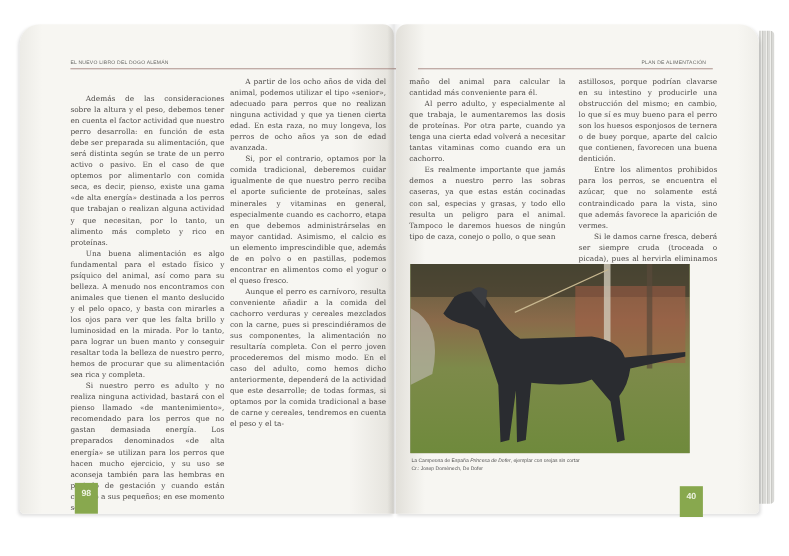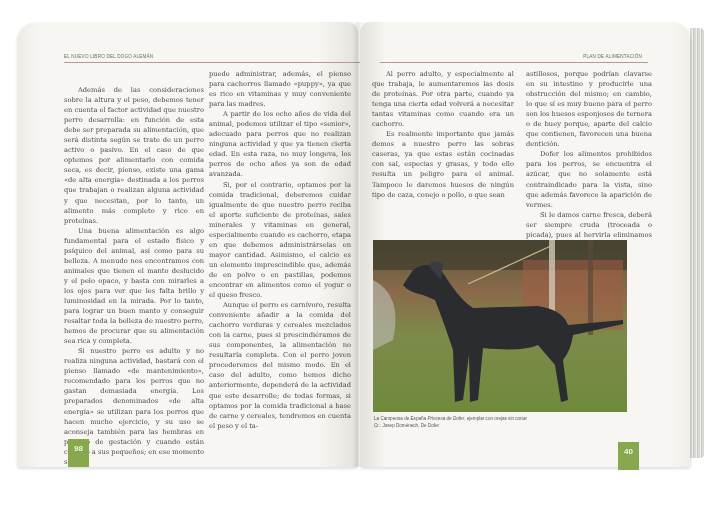--- a/index.html
+++ b/index.html
@@ -51,40 +51,40 @@
 
   <div class="page left">
     <div class="running-head">El nuevo libro del dogo alemán</div>
     <div class="rule"></div>
     <div class="col col1">
       <p>Además de las consideraciones sobre la altura y el peso, debemos tener en cuenta el factor actividad que nuestro perro desarrolla: en función de esta debe ser preparada su alimentación, que será distinta según se trate de un perro activo o pasivo. En el caso de que optemos por alimentarlo con comida seca, es decir, pienso, existe una gama «de alta energía» destinada a los perros que trabajan o realizan alguna actividad y que necesitan, por lo tanto, un alimento más completo y rico en proteínas.</p>
       <p>Una buena alimentación es algo fundamental para el estado físico y psíquico del animal, así como para su belleza. A menudo nos encontramos con animales que tienen el manto deslucido y el pelo opaco, y basta con mirarles a los ojos para ver que les falta brillo y luminosidad en la mirada. Por lo tanto, para lograr un buen manto y conseguir resaltar toda la belleza de nuestro perro, hemos de procurar que su alimentación sea rica y completa.</p>
       <p>Si nuestro perro es adulto y no realiza ninguna actividad, bastará con el pienso llamado «de mantenimiento», recomendado para los perros que no gastan demasiada energía. Los preparados denominados «de alta energía» se utilizan para los perros que hacen mucho ejercicio, y su uso se aconseja también para las hembras en periodo de gestación y cuando están criando a sus pequeños; en ese momento se les</p>
     </div>
     <div class="col col2">
-      <p class="noindent">puede administrar, además, el pienso para cachorros llamado «puppy», ya que es rico en vitaminas y muy conveniente para las madres.</p>
       <p>A partir de los ocho años de vida del animal, podemos utilizar el tipo «senior», adecuado para perros que no realizan ninguna actividad y que ya tienen cierta edad. En esta raza, no muy longeva, los perros de ocho años ya son de edad avanzada.</p>
       <p>Si, por el contrario, optamos por la comida tradicional, deberemos cuidar igualmente de que nuestro perro reciba el aporte suficiente de proteínas, sales minerales y vitaminas en general, especialmente cuando es cachorro, etapa en que debemos administrárselas en mayor cantidad. Asimismo, el calcio es un elemento imprescindible que, además de en polvo o en pastillas, podemos encontrar en alimentos como el yogur o el queso fresco.</p>
       <p>Aunque el perro es carnívoro, resulta conveniente añadir a la comida del cachorro verduras y cereales mezclados con la carne, pues si prescindiéramos de sus componentes, la alimentación no resultaría completa. Con el perro joven procederemos del mismo modo. En el caso del adulto, como hemos dicho anteriormente, dependerá de la actividad que este desarrolle; de todas formas, si optamos por la comida tradicional a base de carne y cereales, tendremos en cuenta el peso y el ta-</p>
     </div>
     <div class="pagenum">98</div>
   </div>
 
   <div class="gutter-shadow"></div>
 
   <div class="page right">
     <div class="running-head">Plan de alimentación</div>
     <div class="rule"></div>
     <div class="col col1">
+      <p class="noindent">maño del animal para calcular la cantidad más conveniente para él.</p>
       <p>Al perro adulto, y especialmente al que trabaja, le aumentaremos las dosis de proteínas. Por otra parte, cuando ya tenga una cierta edad volverá a necesitar tantas vitaminas como cuando era un cachorro.</p>
       <p>Es realmente importante que jamás demos a nuestro perro las sobras caseras, ya que estas están cocinadas con sal, especias y grasas, y todo ello resulta un peligro para el animal. Tampoco le daremos huesos de ningún tipo de caza, conejo o pollo, o que sean</p>
     </div>
     <div class="col col2">
       <p class="noindent">astillosos, porque podrían clavarse en su intestino y producirle una obstrucción del mismo; en cambio, lo que sí es muy bueno para el perro son los huesos esponjosos de ternera o de buey porque, aparte del calcio que contienen, favorecen una buena dentición.</p>
-      <p>Dofer los alimentos prohibidos para los perros, se encuentra el azúcar, que no solamente está contraindicado para la vista, sino que además favorece la aparición de vermes.</p>
+      <p>Entre los alimentos prohibidos para los perros, se encuentra el azúcar, que no solamente está contraindicado para la vista, sino que además favorece la aparición de vermes.</p>
       <p>Si le damos carne fresca, deberá ser siempre cruda (troceada o picada), pues al hervirla eliminamos parte de</p>
     </div>
 
     <div class="photo">
       <svg width="254" height="172" viewBox="0 0 254 172">
         <defs>
           <linearGradient id="bg" x1="0" y1="0" x2="0" y2="1">
             <stop offset="0" stop-color="#5a5a3e"></stop>
             <stop offset="0.3" stop-color="#8a6a4a"></stop>
             <stop offset="0.55" stop-color="#7d8a4a"></stop>

